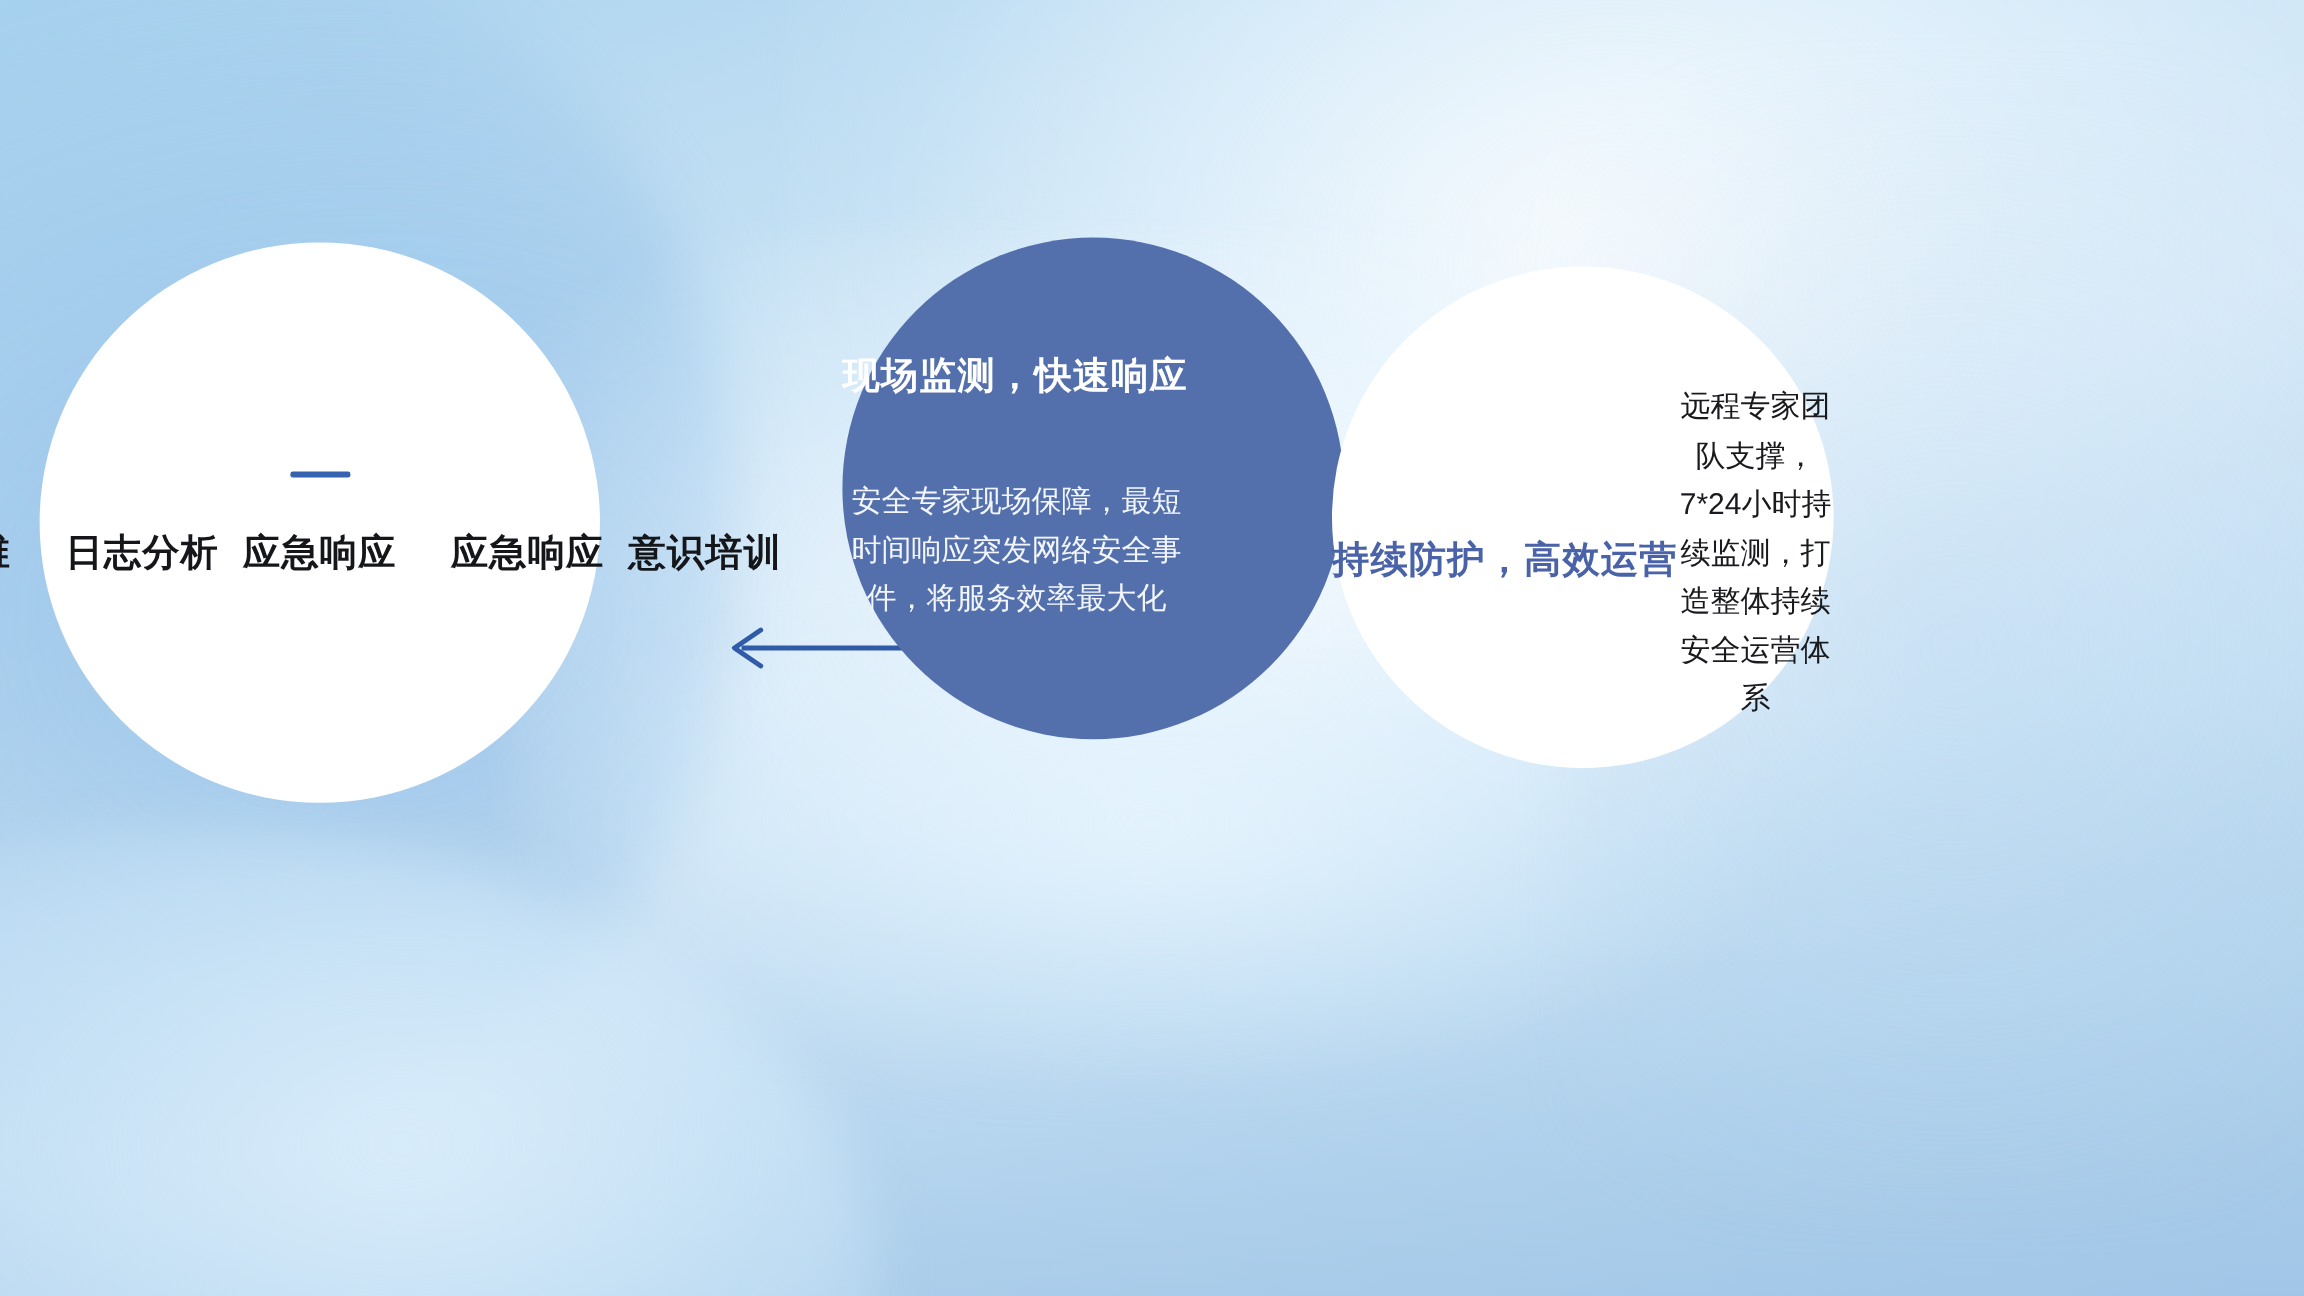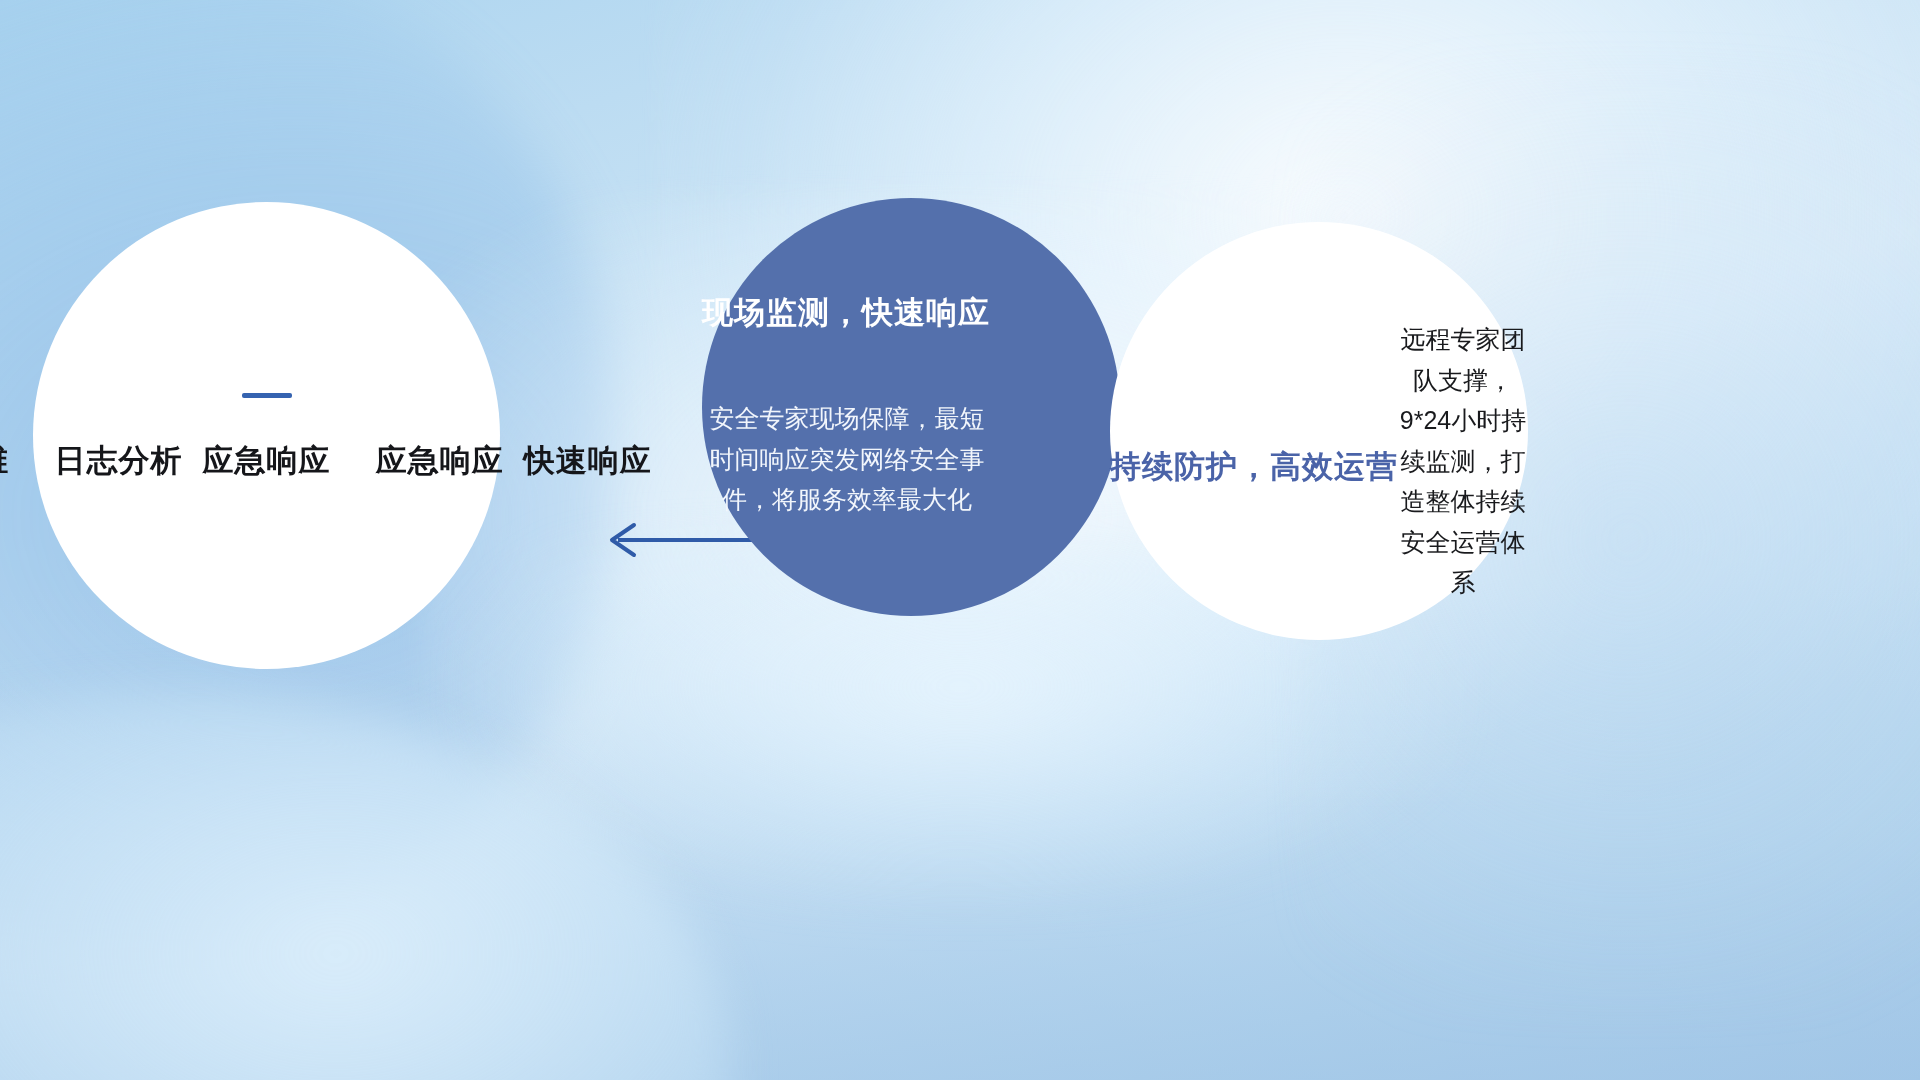--- a/index.html
+++ b/index.html
@@ -256,28 +256,28 @@
         <span>驻场运维</span>
         <span class="gap"></span>
         <span>日志分析</span>
       </div>
       <div class="left-line">
         <span>应急响应</span>
         <span class="gap"></span>
         <span>应急响应</span>
       </div>
       <div class="left-line">
-        <span>快速响应</span>
+        <span>意识培训</span>
       </div>
     </div>
   </div>
 
   <div class="circle circle-mid">
     <div class="title">现场监测，快速响应</div>
     <div class="body">安全专家现场保障，最短时间响应突发网络安全事件，将服务效率最大化</div>
   </div>
 
   <div class="circle circle-right">
     <div class="title">持续防护，高效运营</div>
-    <div class="body">远程专家团队支撑，9*24小时持续监测，打造整体持续安全运营体系</div>
+    <div class="body">远程专家团队支撑，7*24小时持续监测，打造整体持续安全运营体系</div>
   </div>
 
 </div>
 
 </body></html>

